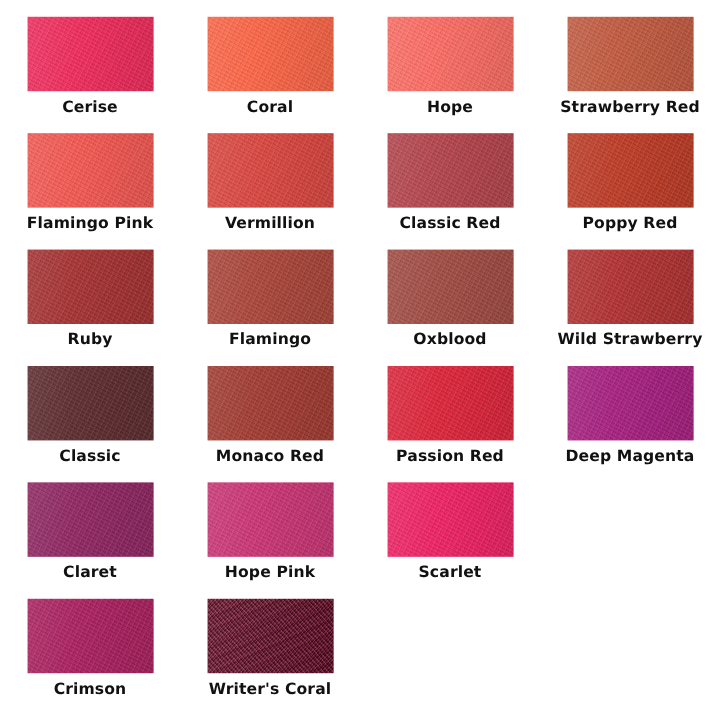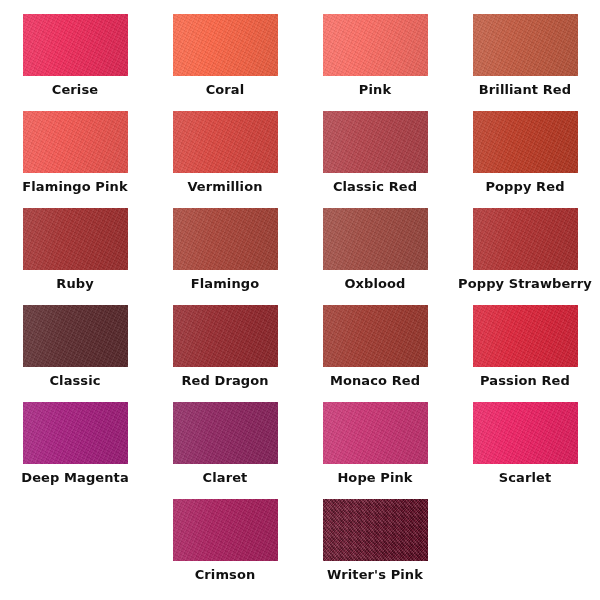--- a/index.html
+++ b/index.html
@@ -126,25 +126,25 @@
     <div class="swatch-cell">
       <div class="swatch-chip" title="Cerise" style="background-color: rgb(238, 42, 90);"></div>
       <div class="swatch-label">Cerise</div>
     </div>
     <div class="swatch-cell">
       <div class="swatch-chip" title="Coral" style="background-color: rgb(250, 100, 69);"></div>
       <div class="swatch-label">Coral</div>
     </div>
     <div class="swatch-cell">
       <div class="swatch-chip" title="Pink" style="background-color: rgb(250, 107, 98);"></div>
-      <div class="swatch-label">Pink</div>
+      <div class="swatch-label">Hope</div>
     </div>
     <div class="swatch-cell">
       <div class="swatch-chip" title="Brilliant Red" style="background-color: rgb(193, 89, 63);"></div>
-      <div class="swatch-label">Brilliant Red</div>
+      <div class="swatch-label">Strawberry Red</div>
     </div>
     <div class="swatch-cell">
       <div class="swatch-chip" title="Flamingo Pink" style="background-color: rgb(242, 86, 80);"></div>
       <div class="swatch-label">Flamingo Pink</div>
     </div>
     <div class="swatch-cell">
       <div class="swatch-chip" title="Vermillion" style="background-color: rgb(217, 69, 62);"></div>
       <div class="swatch-label">Vermillion</div>
     </div>
     <div class="swatch-cell">
@@ -162,31 +162,27 @@
     <div class="swatch-cell">
       <div class="swatch-chip" title="Matador" style="background-color: rgb(169, 68, 56);"></div>
       <div class="swatch-label">Flamingo</div>
     </div>
     <div class="swatch-cell">
       <div class="swatch-chip" title="Maroon" style="background-color: rgb(159, 74, 65);"></div>
       <div class="swatch-label">Oxblood</div>
     </div>
     <div class="swatch-cell">
       <div class="swatch-chip" title="Wild Strawberry" style="background-color: rgb(176, 48, 48);"></div>
-      <div class="swatch-label">Poppy Strawberry</div>
+      <div class="swatch-label">Wild Strawberry</div>
     </div>
     <div class="swatch-cell">
       <div class="swatch-chip" title="Oxblood" style="background-color: rgb(92, 43, 46);"></div>
       <div class="swatch-label">Classic</div>
     </div>
     <div class="swatch-cell">
-      <div class="swatch-chip" title="Red Dragon" style="background-color: rgb(150, 41, 46);"></div>
-      <div class="swatch-label">Red Dragon</div>
-    </div>
-    <div class="swatch-cell">
       <div class="swatch-chip" title="Monaco Red" style="background-color: rgb(160, 58, 48);"></div>
       <div class="swatch-label">Monaco Red</div>
     </div>
     <div class="swatch-cell">
       <div class="swatch-chip" title="Passion Red" style="background-color: rgb(220, 35, 57);"></div>
       <div class="swatch-label">Passion Red</div>
     </div>
     <div class="swatch-cell">
       <div class="swatch-chip" title="Deep Magenta" style="background-color: rgb(165, 30, 126);"></div>
       <div class="swatch-label">Deep Magenta</div>
@@ -203,16 +199,16 @@
       <div class="swatch-chip" title="Scarlet" style="background-color: rgb(237, 32, 99);"></div>
       <div class="swatch-label">Scarlet</div>
     </div>
     <div class="swatch-cell empty"></div>
     <div class="swatch-cell">
       <div class="swatch-chip" title="Crimson" style="background-color: rgb(169, 31, 94);"></div>
       <div class="swatch-label">Crimson</div>
     </div>
     <div class="swatch-cell">
       <div class="swatch-chip grainy" title="Writer's Blood" style="background-color: rgb(110, 10, 39);"></div>
-      <div class="swatch-label">Writer's Pink</div>
+      <div class="swatch-label">Writer's Coral</div>
     </div>
     <div class="swatch-cell empty"></div>
   </main>
 
 </body></html>

